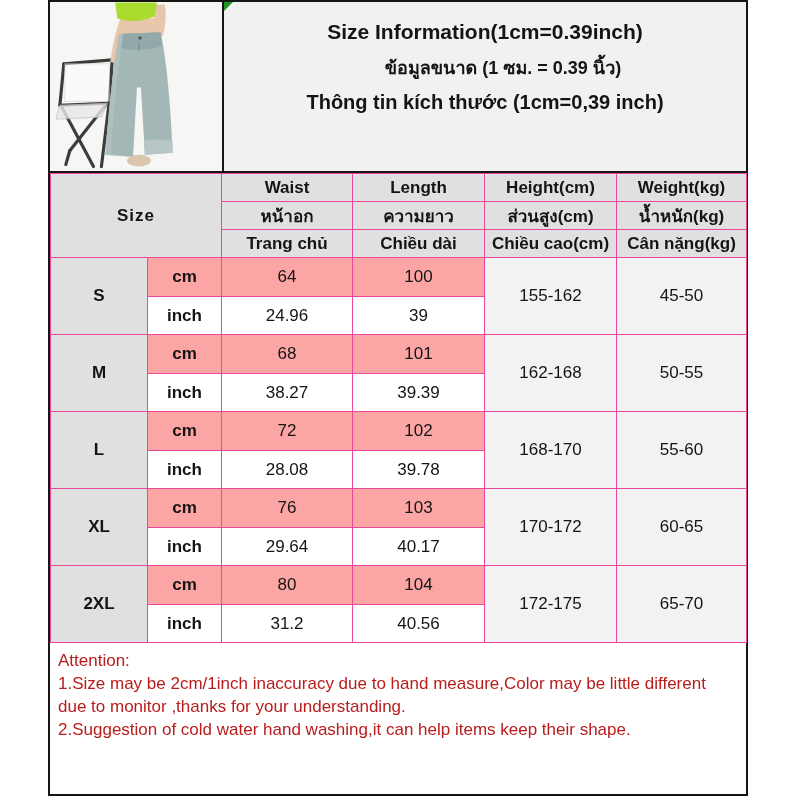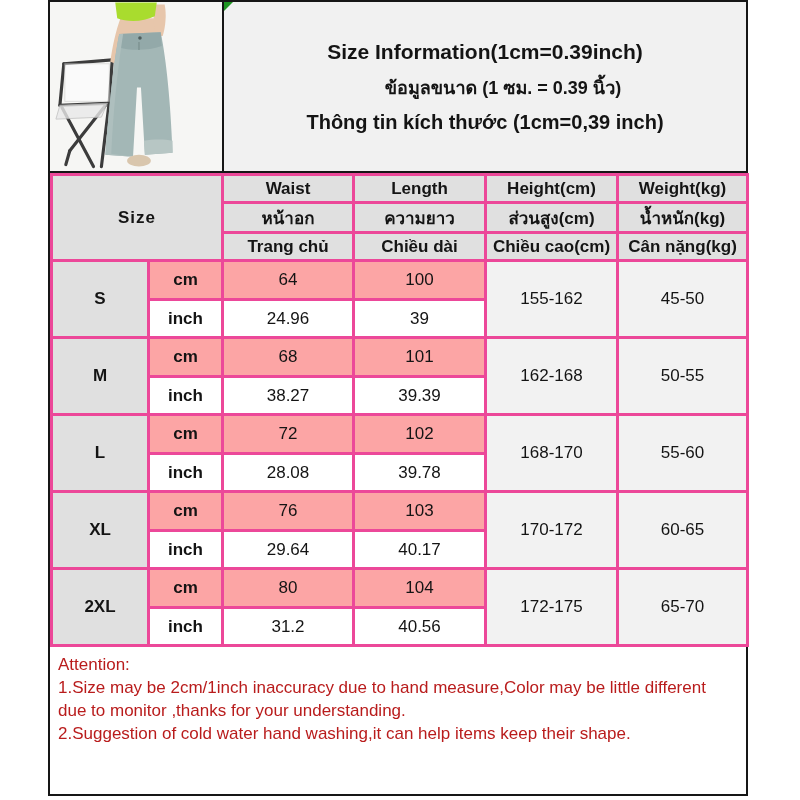--- a/index.html
+++ b/index.html
@@ -7,28 +7,28 @@
   .canvas { position:relative; width:800px; height:800px; background:#ffffff; overflow:hidden; }
   .sheet {
     position:absolute; left:48px; top:0; width:700px; height:796px;
     border:2px solid #161616; background:#ffffff;
     display:flex; flex-direction:column;
   }
   
   .top { display:flex; height:171px; flex:0 0 171px; border-bottom:2px solid #161616; }
   .photo { width:174px; flex:0 0 174px; background:#f6f6f4; border-right:2px solid #161616; position:relative; overflow:hidden; }
   .photo svg { display:block; width:100%; height:100%; }
-  .titleband { flex:1; background:#f1f1f1; display:flex; flex-direction:column; align-items:center; justify-content:flex-start; padding-top:38px; gap:9px; position:relative; }
+  .titleband { flex:1; background:#f1f1f1; display:flex; flex-direction:column; align-items:center; justify-content:flex-start; padding-top:18px; gap:9px; position:relative; }
   .corner-flag { position:absolute; left:0; top:0; width:0; height:0; border-top:9px solid #1f9422; border-right:9px solid transparent; }
   .t-en { font-size:21px; font-weight:700; letter-spacing:0; }
   .t-th { font-size:18px; font-weight:700;margin-left:36px; }
   .t-vi { font-size:20px; font-weight:700; }
   
   table.size { border-collapse:collapse; table-layout:fixed; width:696px; flex:0 0 auto; }
-  table.size td { border:3px solid #ec4899; text-align:center; vertical-align:middle; font-size:17px; overflow:hidden; white-space:nowrap; }
+  table.size td { border:1px solid #ec4899; text-align:center; vertical-align:middle; font-size:17px; overflow:hidden; white-space:nowrap; }
   .hrow td { height:28px; background:#e0e0e0; font-weight:700; }
   .size-big { background:#e0e0e0; font-size:37px; font-weight:700; letter-spacing:1px; }
   .grp td { border-top-width:2px; }
   td.szl { background:#e0e0e0; font-weight:700; }
   td.unit { font-weight:700; font-size:16px; }
   tr.cmrow td { height:39px; }
   tr.inrow td { height:38px; }
   tr.cmrow td.val, tr.cmrow td.unit { background:#fca5a5; }
   tr.inrow td.val, tr.inrow td.unit { background:#ffffff; }
   td.merged { background:#f2f2f2; }

